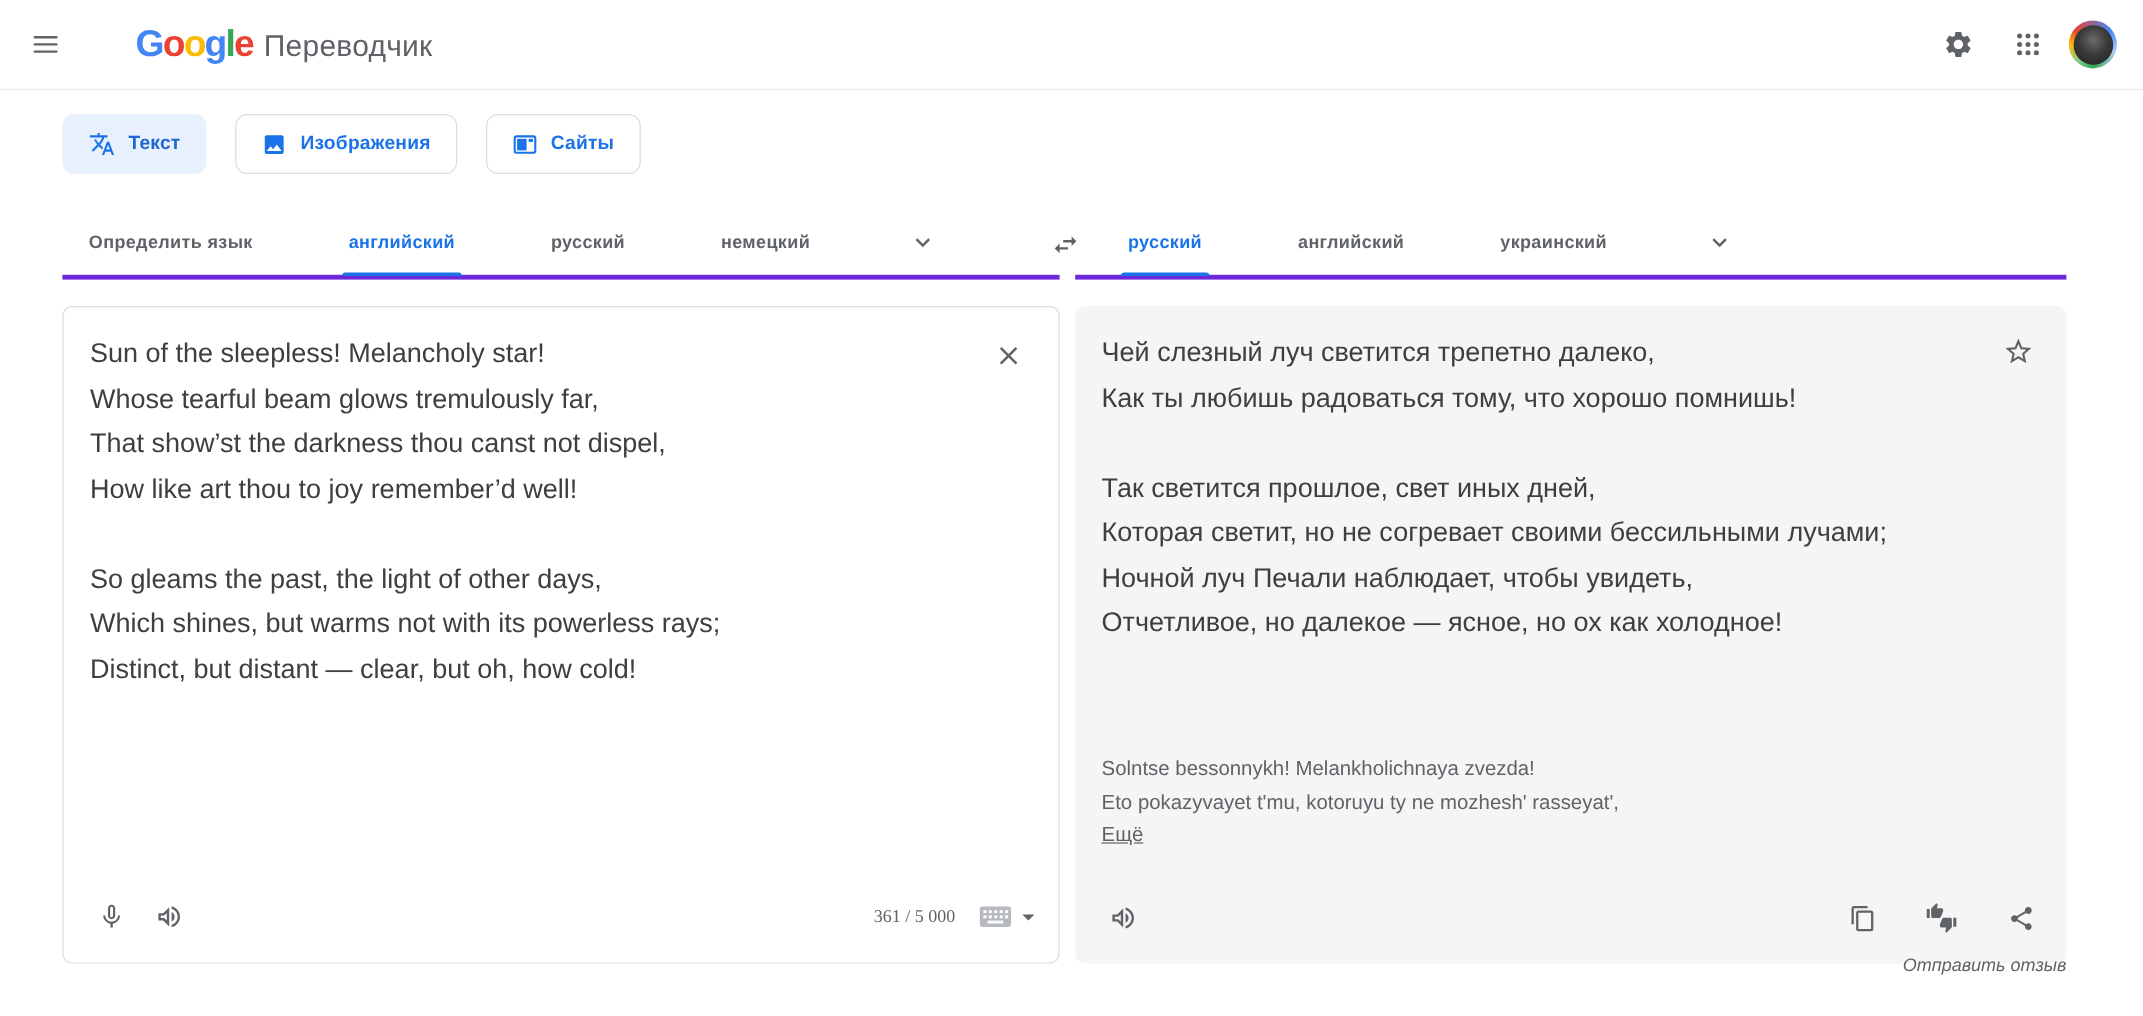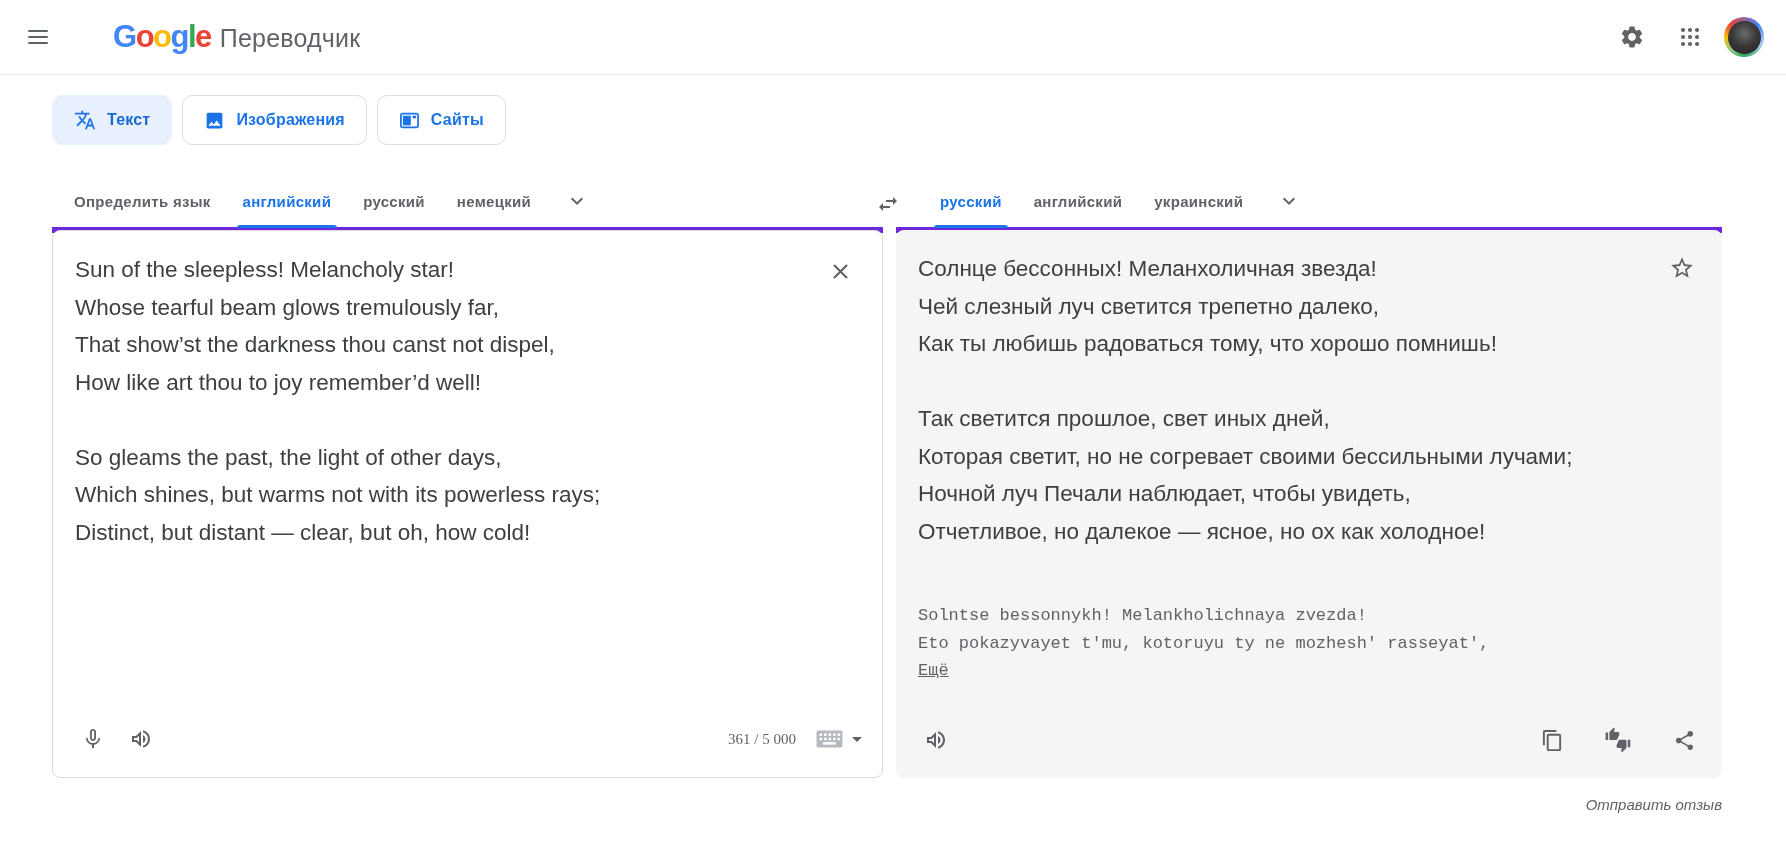--- a/index.html
+++ b/index.html
@@ -26,53 +26,53 @@
   .product-name { font-size:25px; color:#5f6368; margin-left:9px; letter-spacing:0.2px; }
   .header-right { margin-left:auto; display:flex; align-items:center; gap:10px; margin-right:22px; }
   .avatar {
     width:40px; height:40px; border-radius:50%; cursor:pointer;
     background:conic-gradient(from -50deg,#ea4335,#4285f4 100deg,#aecbfa 160deg,#34a853 230deg,#81c995 270deg,#fbbc05 320deg,#ea4335);
     display:flex; align-items:center; justify-content:center;
   }
   .avatar-inner { width:33px; height:33px; border-radius:50%;
     background:radial-gradient(circle at 50% 38%, #6b6b6b 0%, #3a3a3a 45%, #1f1f1f 100%); }
   
-  .mode-tabs { position:absolute; top:95px; left:52px; display:flex; gap:10px; }
+  .mode-tabs { position:absolute; top:95px; left:52px; display:flex; gap:24px; }
   .mode-tab {
     height:50px; display:flex; align-items:center; gap:11px; padding:0 21px;
     border-radius:10px; border:1px solid #dadce0; background:#fff; cursor:pointer;
     font-family:"Liberation Sans", sans-serif; font-size:16px; font-weight:bold;
     letter-spacing:0.2px; color:#1a73e8;
   }
   .mode-tab.active { background:#e8f0fe; border-color:#e8f0fe; color:#1967d2; }
   
   .lang-bar { position:absolute; top:175px; height:58px; display:flex; align-items:stretch;
-    border-bottom:6px solid #6d28d9; }
+    border-bottom:4px solid #6d28d9;gap:48px; }
   .lang-bar.src { left:52px;  width:831px; padding-left:6px; }
   .lang-bar.tgt { left:896px; width:826px; padding-left:28px; }
   .lang-tab {
     position:relative; display:flex; align-items:center; padding:0 16px; cursor:pointer;
     font-size:15px; font-weight:bold; letter-spacing:0.3px; color:#5f6368; white-space:nowrap;
   }
   .lang-tab.active { color:#1a73e8; }
   .lang-tab.active::after {
     content:""; position:absolute; left:10px; right:10px; bottom:-1px; height:3px;
     background:#1a73e8; border-radius:3px 3px 0 0;
   }
   .lang-more { width:48px; align-self:center; margin-left:6px; }
   .swap-btn { position:absolute; top:180px; left:864px; }
   
-  .panel { position:absolute; top:230px; height:548px; border-radius:8px; }
+  .panel { position:absolute; top:255px; height:548px; border-radius:8px; }
   .panel.src { left:52px; width:831px; background:#fff; border:1px solid #dadce0; }
   .panel.tgt { left:896px; width:826px; background:#f5f5f5; }
   .text-block { position:absolute; top:20px; left:22px; right:64px; cursor:text; }
   .text-line { font-size:22.5px; line-height:37.5px; min-height:37.5px; color:#3c4043; white-space:nowrap; }
   .close-btn { position:absolute; top:16px; right:18px; }
   .star-btn  { position:absolute; top:14px; right:16px; }
-  .translit { position:absolute; top:372px; left:22px; right:60px;font-family:Liberation Mono, monospace; }
+  .translit { position:absolute; top:372px; left:22px; right:60px; }
   .translit-line { font-size:17px; line-height:27.5px; color:#5f6368; white-space:nowrap; }
   .more-link { font-size:17px; line-height:27.5px; color:#5f6368; text-decoration:underline; cursor:pointer; display:inline-block; }
   .panel-footer {
     position:absolute; left:16px; right:14px; bottom:12px; height:52px;
     display:flex; align-items:center;font-family:Liberation Serif, serif;
   }
   .panel-footer .grow { flex:1; }
   .char-count { font-size:15px; color:#5f6368; margin-right:14px; white-space:nowrap; }
   .kbd-wrap { display:flex; align-items:center; gap:9px; cursor:pointer; padding:0 6px; }
   .caret-down { width:0; height:0; border-left:5px solid transparent; border-right:5px solid transparent; border-top:5px solid #5f6368; }
@@ -235,21 +235,20 @@
               <rect x="7" y="12.2" width="13" height="2.4"></rect>
             </g>
           </svg>
         <span class="caret-down"></span>
       </div>
     </div>
   </div>
 
   <div class="panel tgt">
     <div class="text-block">
-      <div class="text-line">Солнце бессонных! Меланхоличная звезда!</div>
       <div class="text-line">Чей слезный луч светится трепетно далеко,</div>
       <div class="text-line">Как ты любишь радоваться тому, что хорошо помнишь!</div>
       <div class="text-line"></div>
       <div class="text-line">Так светится прошлое, свет иных дней,</div>
       <div class="text-line">Которая светит, но не согревает своими бессильными лучами;</div>
       <div class="text-line">Ночной луч Печали наблюдает, чтобы увидеть,</div>
       <div class="text-line">Отчетливое, но далекое — ясное, но ох как холодное!</div>
     </div>
     <button class="icon-btn star-btn">
       <svg width="26" height="26" viewBox="0 0 24 24" fill="#5f6368">

